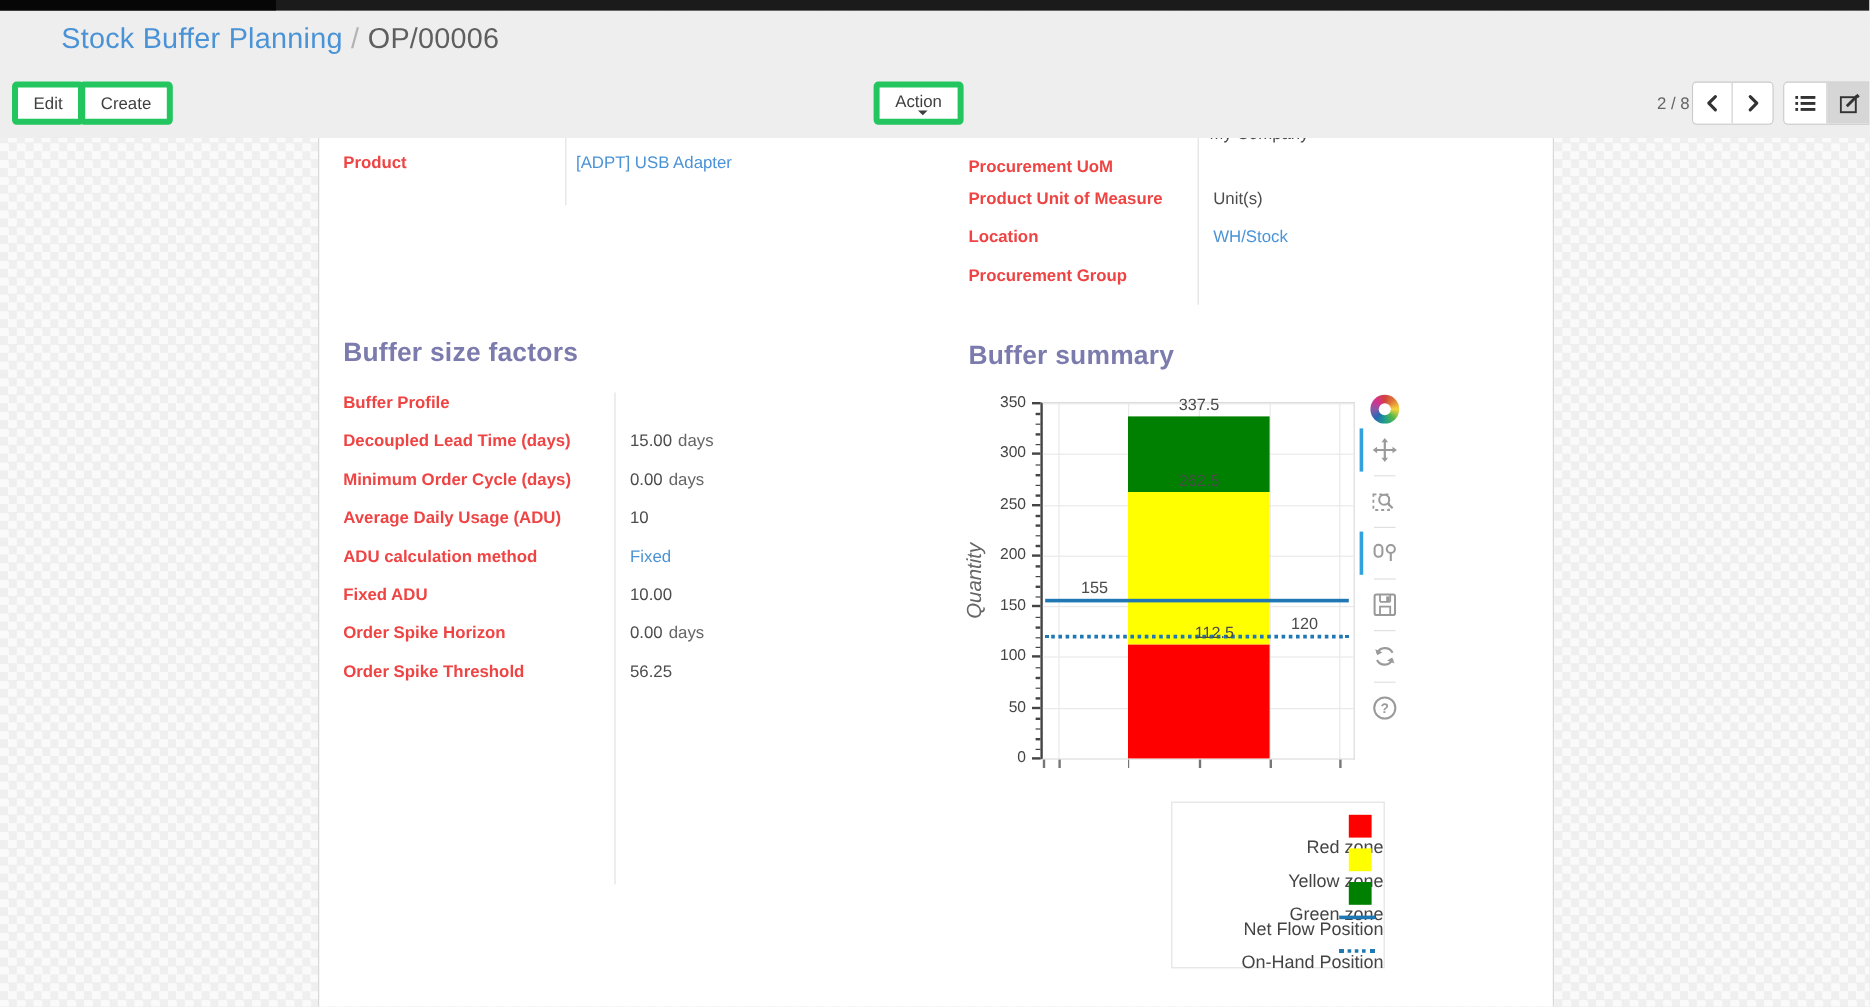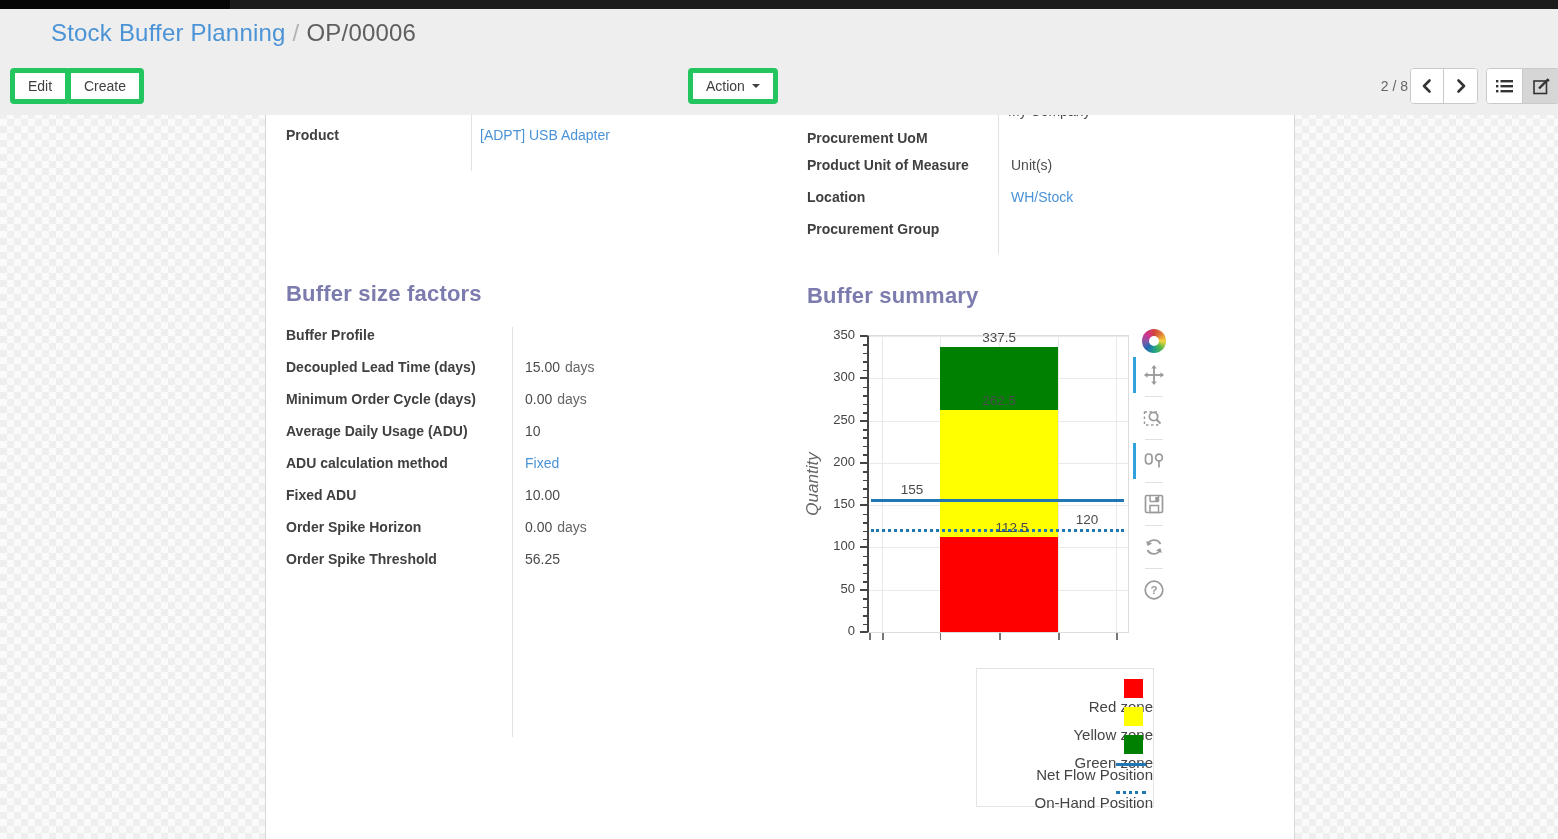--- a/index.html
+++ b/index.html
@@ -19,21 +19,21 @@
   .bc-sep { color:#b3b3b3; margin:0 7px; }
   .bc-current { color:#5f5f5f; }
   .btn {
     position:absolute; top:59px; height:36px; background:#fff;
     border:5px solid #22c55e; border-radius:4px; color:#404040;
     font-size:14px; font-family:inherit; padding:0 13px; cursor:pointer;
     display:inline-flex; align-items:center; justify-content:center;
   }
   .btn-edit { left:10px; }
   .btn-create { left:66px; }
-  .btn-action { left:688px; }
+  .btn-action { left:728px;flex-direction:column; }
   .caret { display:inline-block; width:0; height:0; margin-left:7px;
     border-left:4px solid transparent; border-right:4px solid transparent; border-top:4px solid #404040; }
   .pager-text { position:absolute; left:1362px; top:69px; font-size:14px; color:#666; width:46px; text-align:right; }
   .btn-group { position:absolute; top:59px; display:flex; border:1px solid #c9c9c9; border-radius:4px; overflow:hidden; background:#fff; }
   .nav-group { left:1410px; }
   .view-group { left:1486px; }
   .grp-btn { width:33px; height:34px; background:#fff; border:none; border-right:1px solid #c9c9c9;
     display:flex; align-items:center; justify-content:center; cursor:pointer; }
   .grp-btn:last-child { border-right:none; }
   .grp-btn.active { background:#d6d6d6; }
@@ -45,21 +45,21 @@
   .clip-row span { display:block; margin-top:-12px; font-size:14px; color:#4c4c4c; }
   .ftable { position:absolute; }
   .ftable::before { content:''; position:absolute; width:1px; background:#e2e2e2; }
   .ftable-prod { left:20px; top:10px; width:505px; }
   .ftable-prod::before { left:185px; top:-10px; height:56px; }
   .ftable-right { left:541px; top:13px; width:480px; }
   .ftable-right::before { left:191px; top:-13px; height:139px; }
   .ftable-factors { left:20px; top:210px; width:512px; }
   .ftable-factors::before { left:226px; top:2px; height:410px; }
   .frow { display:flex; align-items:flex-start; margin-bottom:11px; min-height:21px; }
-  .flabel { font-weight:700; color:#404040; font-size:14px; line-height:21px; flex:0 0 auto; }
+  .flabel { font-weight:700; color:#ef4444; font-size:14px; line-height:21px; flex:0 0 auto; }
   .ftable-prod .flabel { width:185px; }
   .ftable-right .flabel { width:191px; }
   .ftable-factors .flabel { width:226px; }
   .fval { font-size:14px; color:#4c4c4c; line-height:21px; padding-left:13px; width:280px; }
   .ftable-prod .fval { padding-left:9px; }
   .fval.link { color:var(--link); cursor:pointer; }
   .fsuffix { color:#666; margin-left:5px; font-size:14px; }
   .section-title { position:absolute; font-size:22px; font-weight:600; color:var(--heading); letter-spacing:0.2px; }
   .title-factors { left:20px; top:166px; }
   .title-summary { left:541px; top:168px; }

